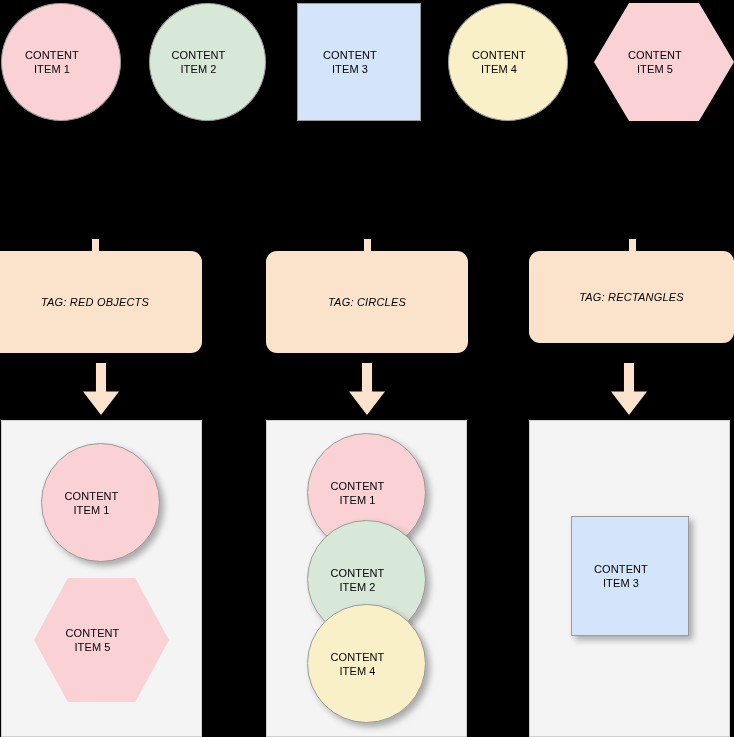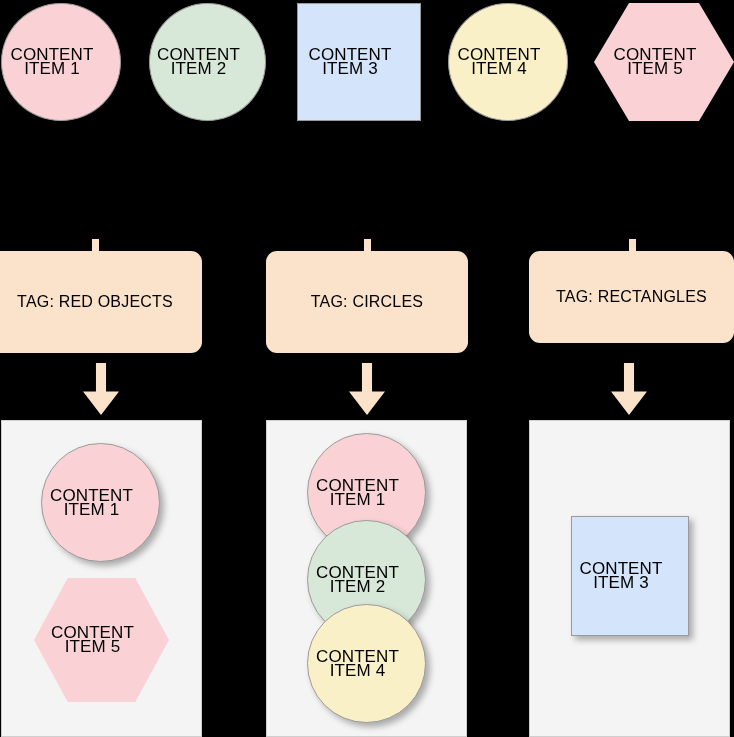--- a/index.html
+++ b/index.html
@@ -23,21 +23,21 @@
   }
   .abs { position: absolute; }
 
   
   .shape-label {
     position: absolute;
     left: 0; right: 18px;
     top: 50%;
     transform: translateY(-50%);
     text-align: center;
-    font-size: 17px;
+    font-size: 11px;
     line-height: 14px;
     letter-spacing: 0.1px;
     color: #000;
     white-space: pre-line;
     pointer-events: none;
   }
 
   
   .top-shape { position: absolute; }
 
@@ -56,22 +56,23 @@
   
   .tag-box {
     position: absolute;
     box-sizing: border-box;
     border-radius: 11px;
     display: flex;
     align-items: center;
     justify-content: center;
   }
   .tag-box span {
-    font-size: 16px;
+    font-size: 11px;
     letter-spacing: 0.2px;
+    font-style: italic;
   }
 
   
   .stub {
     position: absolute;
     width: 7px;
     height: 14px;
   }
 
   

